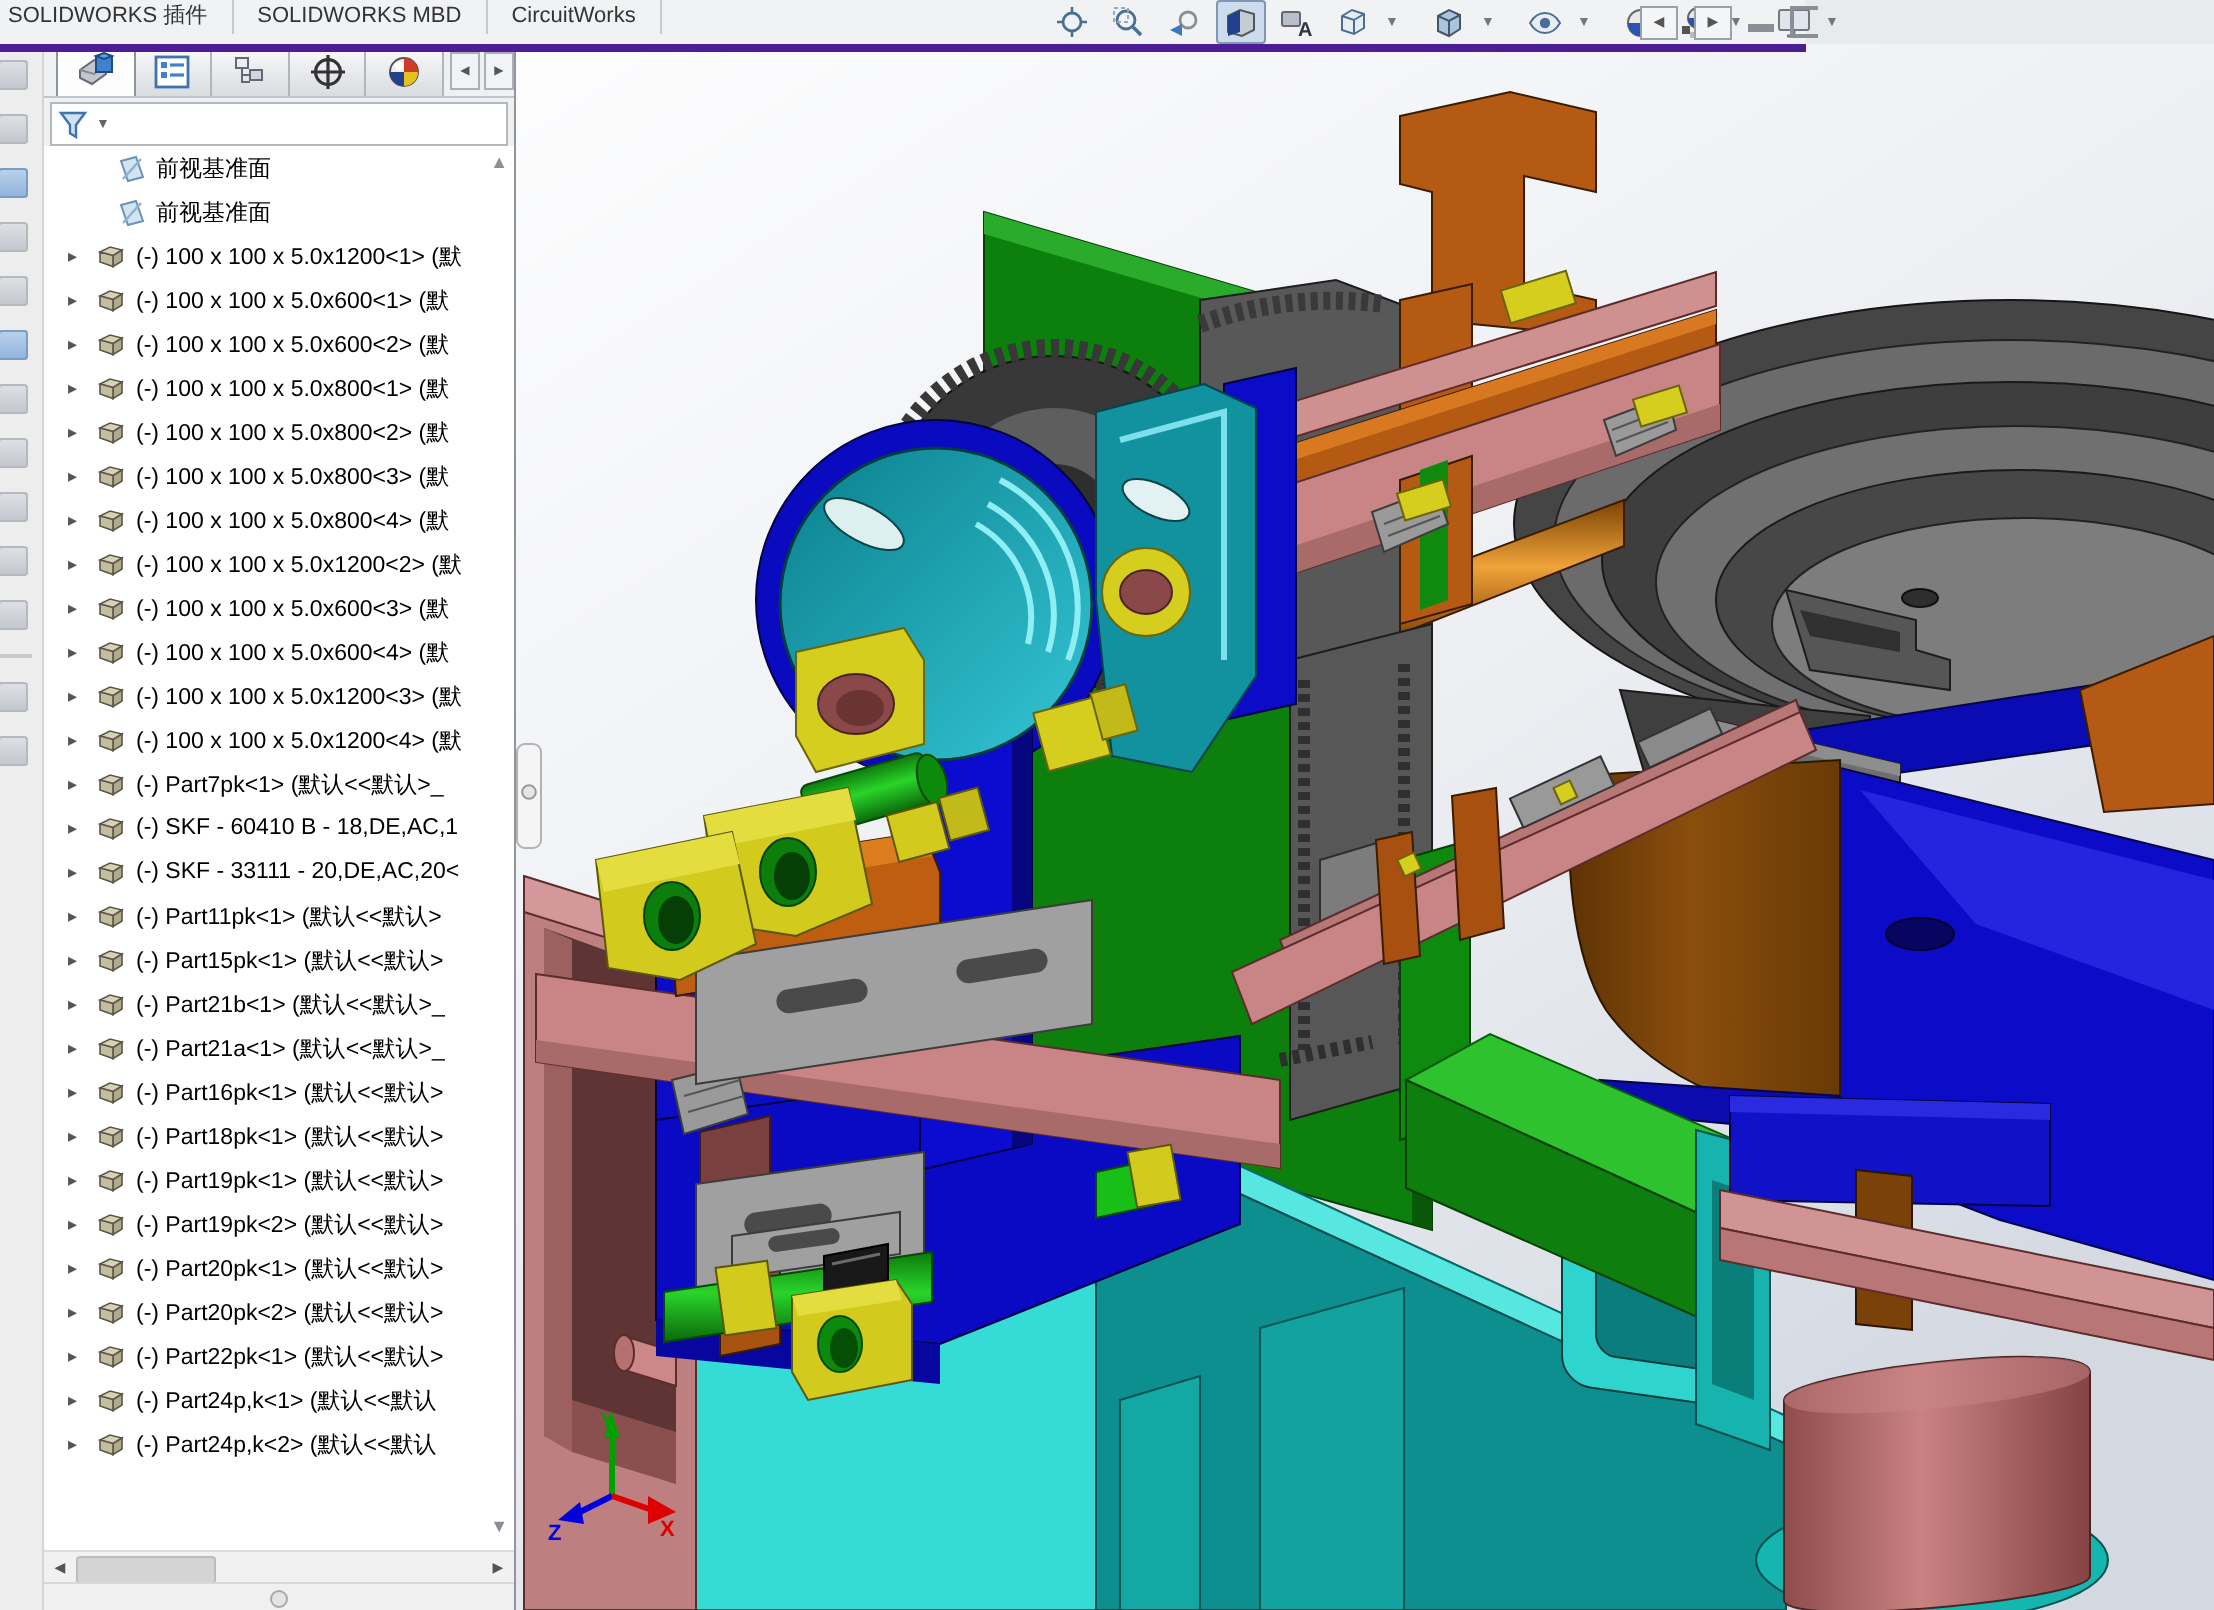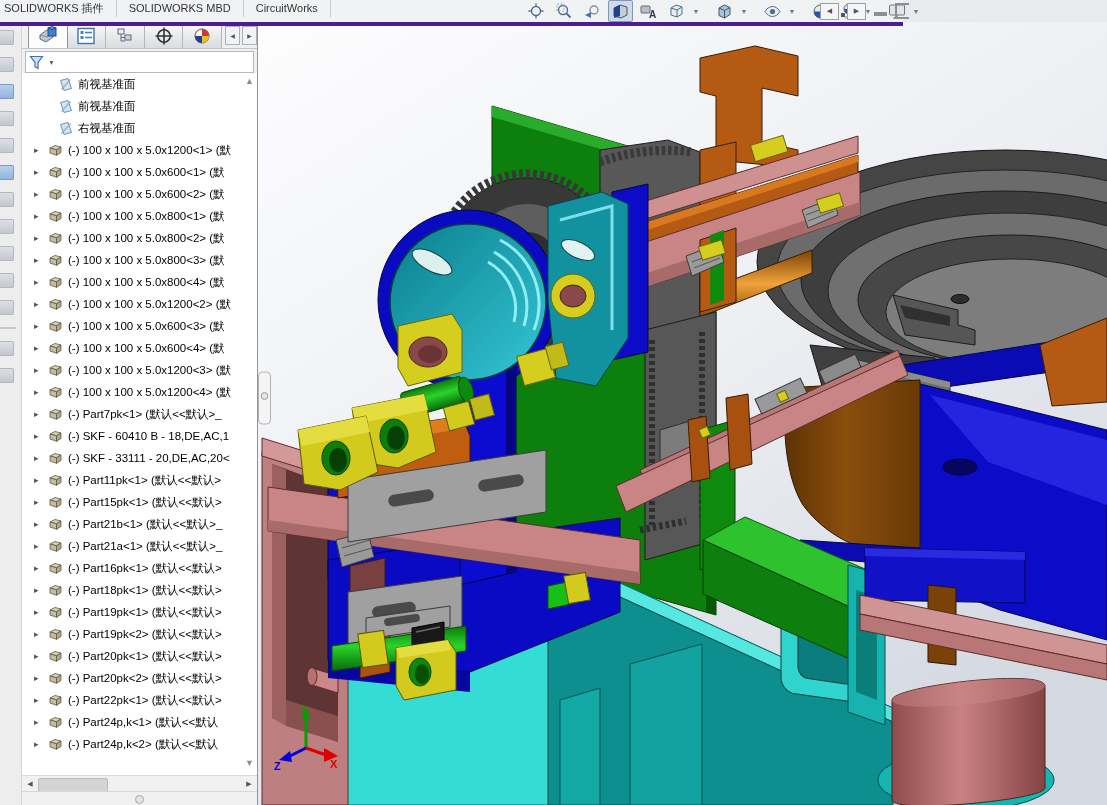--- a/index.html
+++ b/index.html
@@ -241,30 +241,20 @@
       <div class="row deep">
     <span class="arr" style="visibility: hidden;">▸</span>
     <span class="ticon">
           <svg width="16" height="15" viewBox="0 0 16 15">
             <path d="M2.5,3.5 L10,1.5 L13.5,11.5 L6,13.5 Z" fill="#d3e4f1" stroke="#6b93b8"></path>
             <path d="M3.5,12.5 L12.5,2.5" stroke="#8fb2cf" stroke-width="1.3"></path>
           </svg>
         </span>
     <span class="lbl">前视基准面</span>
   </div>
-      <div class="row deep">
-    <span class="arr" style="visibility: hidden;">▸</span>
-    <span class="ticon">
-          <svg width="16" height="15" viewBox="0 0 16 15">
-            <path d="M2.5,3.5 L10,1.5 L13.5,11.5 L6,13.5 Z" fill="#d3e4f1" stroke="#6b93b8"></path>
-            <path d="M3.5,12.5 L12.5,2.5" stroke="#8fb2cf" stroke-width="1.3"></path>
-          </svg>
-        </span>
-    <span class="lbl">右视基准面</span>
-  </div>
       <div class="row">
     <span class="arr">▸</span>
     <span class="ticon">
           <svg width="16" height="14" viewBox="0 0 16 14">
             <path d="M2,5 L7,2.5 L13,4 L8.5,6.8 Z" fill="#d9d2b4" stroke="#5a5648" stroke-width="0.8"></path>
             <path d="M8.5,6.8 L13,4 L13,9.5 L8.5,12.3 Z" fill="#b0a98c" stroke="#5a5648" stroke-width="0.8"></path>
             <path d="M2,5 L8.5,6.8 L8.5,12.3 L2,10 Z" fill="#c4bd9e" stroke="#5a5648" stroke-width="0.8"></path>
           </svg>
         </span>
     <span class="lbl">(-) 100 x 100 x 5.0x1200&lt;1&gt; (默</span>

